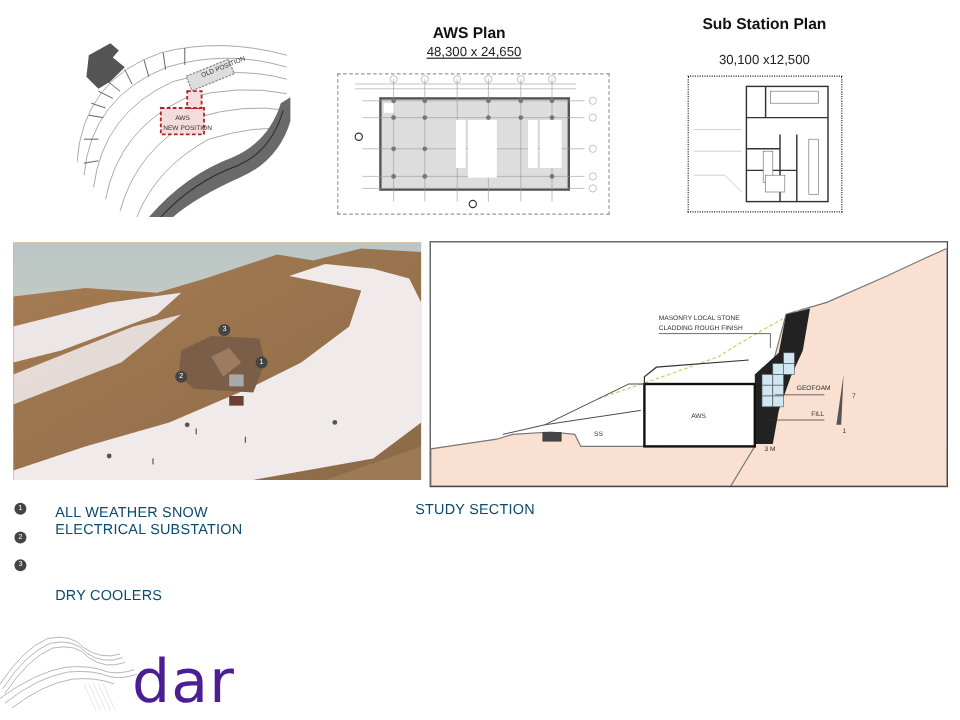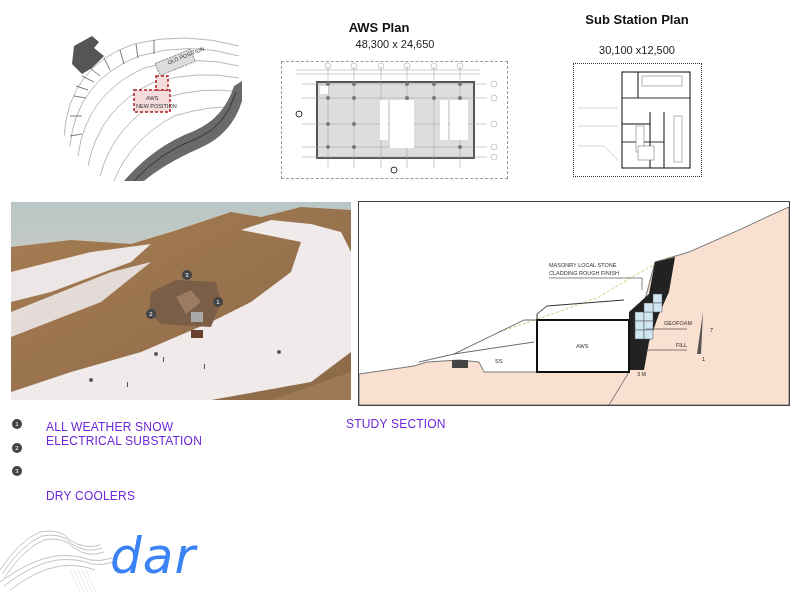--- a/index.html
+++ b/index.html
@@ -1,21 +1,21 @@
 <!DOCTYPE html>
 <html><head>
 <meta charset="utf-8">
 <style>
   html, body { margin:0; padding:0; }
   body { width:800px; height:600px; background:#ffffff; position:relative; overflow:hidden;
          font-family:"Liberation Sans", sans-serif; color:#333; }
   .abs { position:absolute; }
   .title { font-weight:bold; font-size:13px; color:#111; text-align:center; }
   .subtitle { font-size:11px; color:#222; text-align:center; }
-  .legend-text { font-size:12px; color:#6d28d9; letter-spacing:0.2px; }
+  .legend-text { font-size:12px; color:#0c4a6e; letter-spacing:0.2px; }
   .bullet { width:10px; height:10px; border-radius:50%; background:#444; color:#fff;
             font-size:6px; line-height:10px; text-align:center; }
   .dashed { border:1px dashed #999; box-sizing:border-box; }
   .lbl { font-size:5.5px; fill:#333; font-family:"Liberation Sans", sans-serif; }
 </style>
 </head>
 <body>
 
 <div class="abs" style="left:64px;top:26px;width:180px;height:155px;overflow:hidden;background:#fff;">
   <svg width="180" height="155" viewBox="0 0 180 155">
@@ -49,22 +49,22 @@
     </g>
     <g>
       <rect x="70" y="64" width="36" height="22" fill="#f5dcdc" stroke="#b22222" stroke-width="1.5" stroke-dasharray="3,2"></rect>
       <rect x="92" y="50" width="12" height="14" fill="#f5dcdc" stroke="#b22222" stroke-width="1.5" stroke-dasharray="3,2"></rect>
       <text x="82" y="74" class="lbl" fill="#b22222">AWS</text>
       <text x="72" y="82" class="lbl" fill="#b22222">NEW POSITION</text>
     </g>
   </svg>
 </div>
 
-<div class="abs title" style="left:284px;top:20px;width:190px;">AWS Plan</div>
-<div class="abs subtitle" style="left:300px;top:38px;width:190px;">48,300 x 24,650</div>
+<div class="abs title" style="left:296px;top:20px;width:190px;">AWS Plan</div>
+<div class="abs subtitle" style="left:300px;top:38px;width:190px;text-decoration:underline;">48,300 x 24,650</div>
 <div class="abs dashed" style="left:281px;top:61px;width:227px;height:118px;">
   <svg width="225" height="116" viewBox="0 0 225 116">
     <rect x="35" y="20" width="157" height="76" fill="#ddd" stroke="#555" stroke-width="2"></rect>
     <g stroke="#999" stroke-width="0.5">
       <line x1="14" y1="8" x2="198" y2="8"></line>
         <line x1="14" y1="12" x2="198" y2="12"></line>
       <line x1="20" y1="22" x2="205" y2="22"></line>
         <line x1="20" y1="36" x2="205" y2="36"></line>
       <line x1="20" y1="62" x2="205" y2="62"></line>
         <line x1="20" y1="85" x2="205" y2="85"></line>
@@ -243,14 +243,14 @@
       <path d="M10,70 Q36,50 60,46 Q80,44 95,50"></path>
     </g>
     <g stroke="#ccc" stroke-width="0.4">
       <line x1="70" y1="50" x2="80" y2="72"></line>
         <line x1="74" y1="50" x2="84" y2="72"></line>
         <line x1="78" y1="50" x2="88" y2="72"></line>
       <line x1="82" y1="50" x2="92" y2="72"></line>
         <line x1="86" y1="50" x2="96" y2="72"></line>
     </g>
   </svg>
-  <div class="abs" style="left:110px;top:8px;font-family:'DejaVu Sans', sans-serif;font-size:50px;line-height:56px;color:#3b82f6;letter-spacing:1px;font-style:italic;">dar</div>
+  <div class="abs" style="left:110px;top:20px;font-family:'DejaVu Sans', sans-serif;font-size:50px;line-height:56px;color:#4c1d95;letter-spacing:1px;">dar</div>
 </div>
 
 </body></html>

